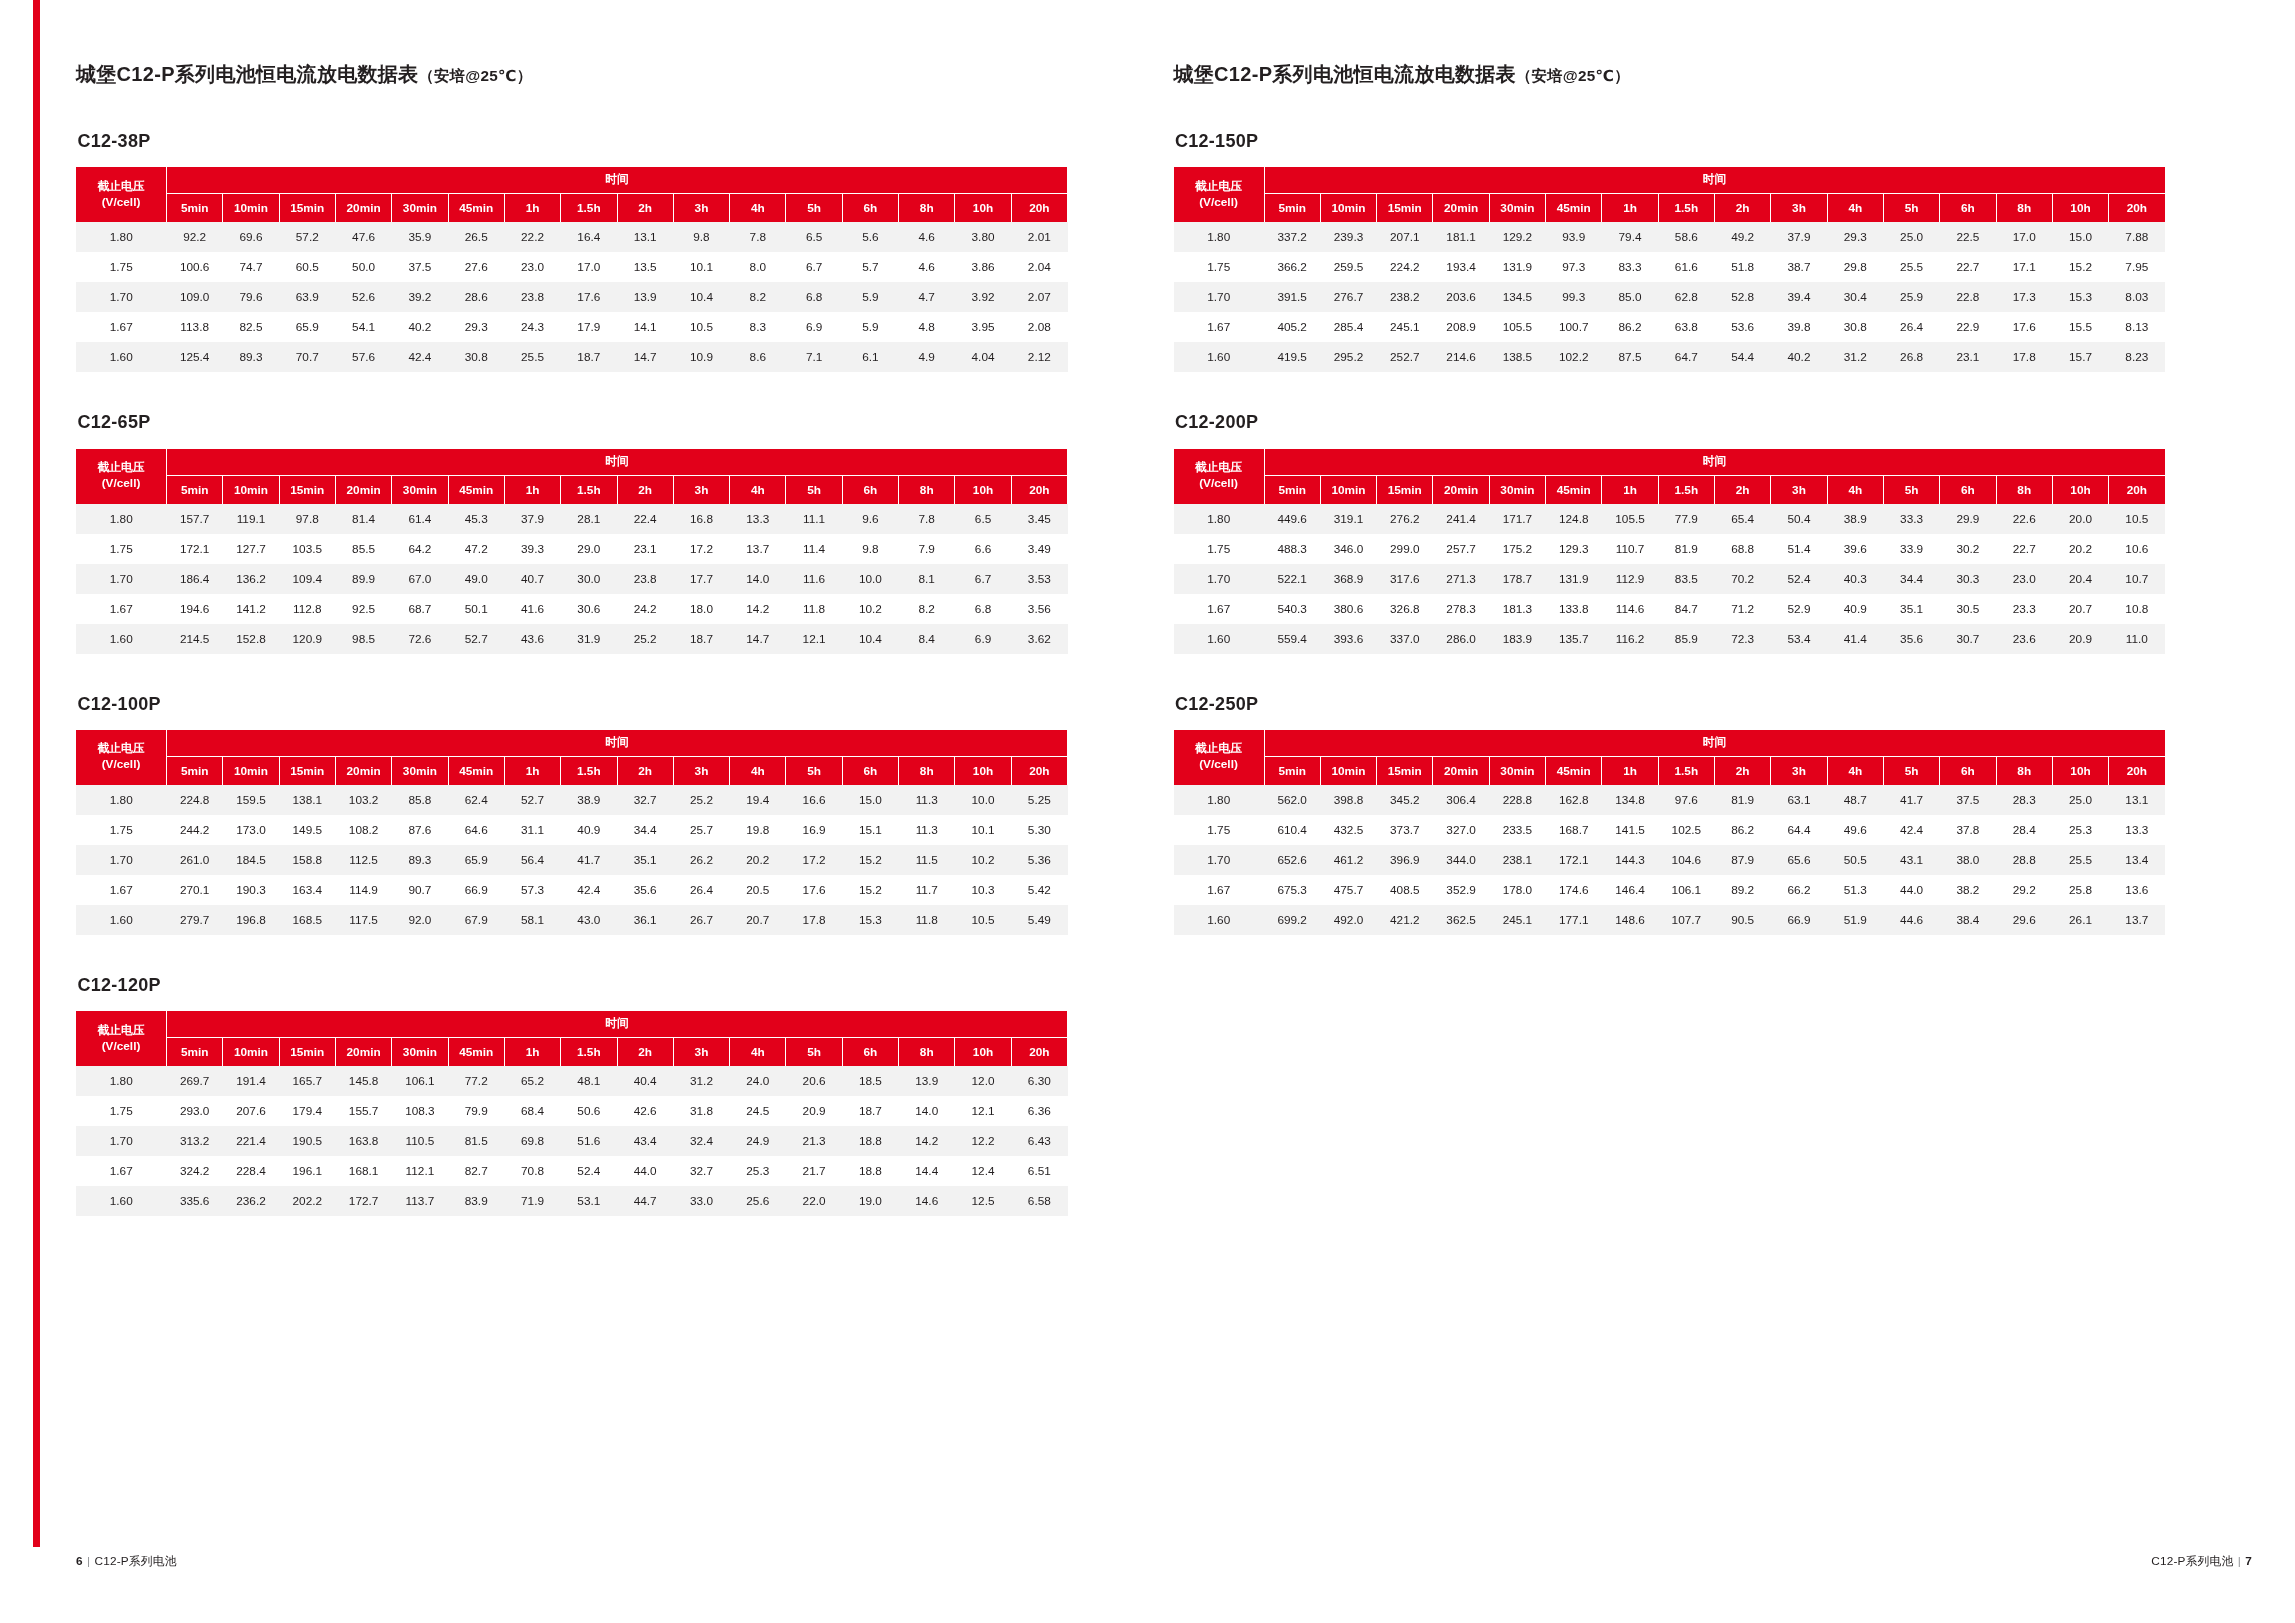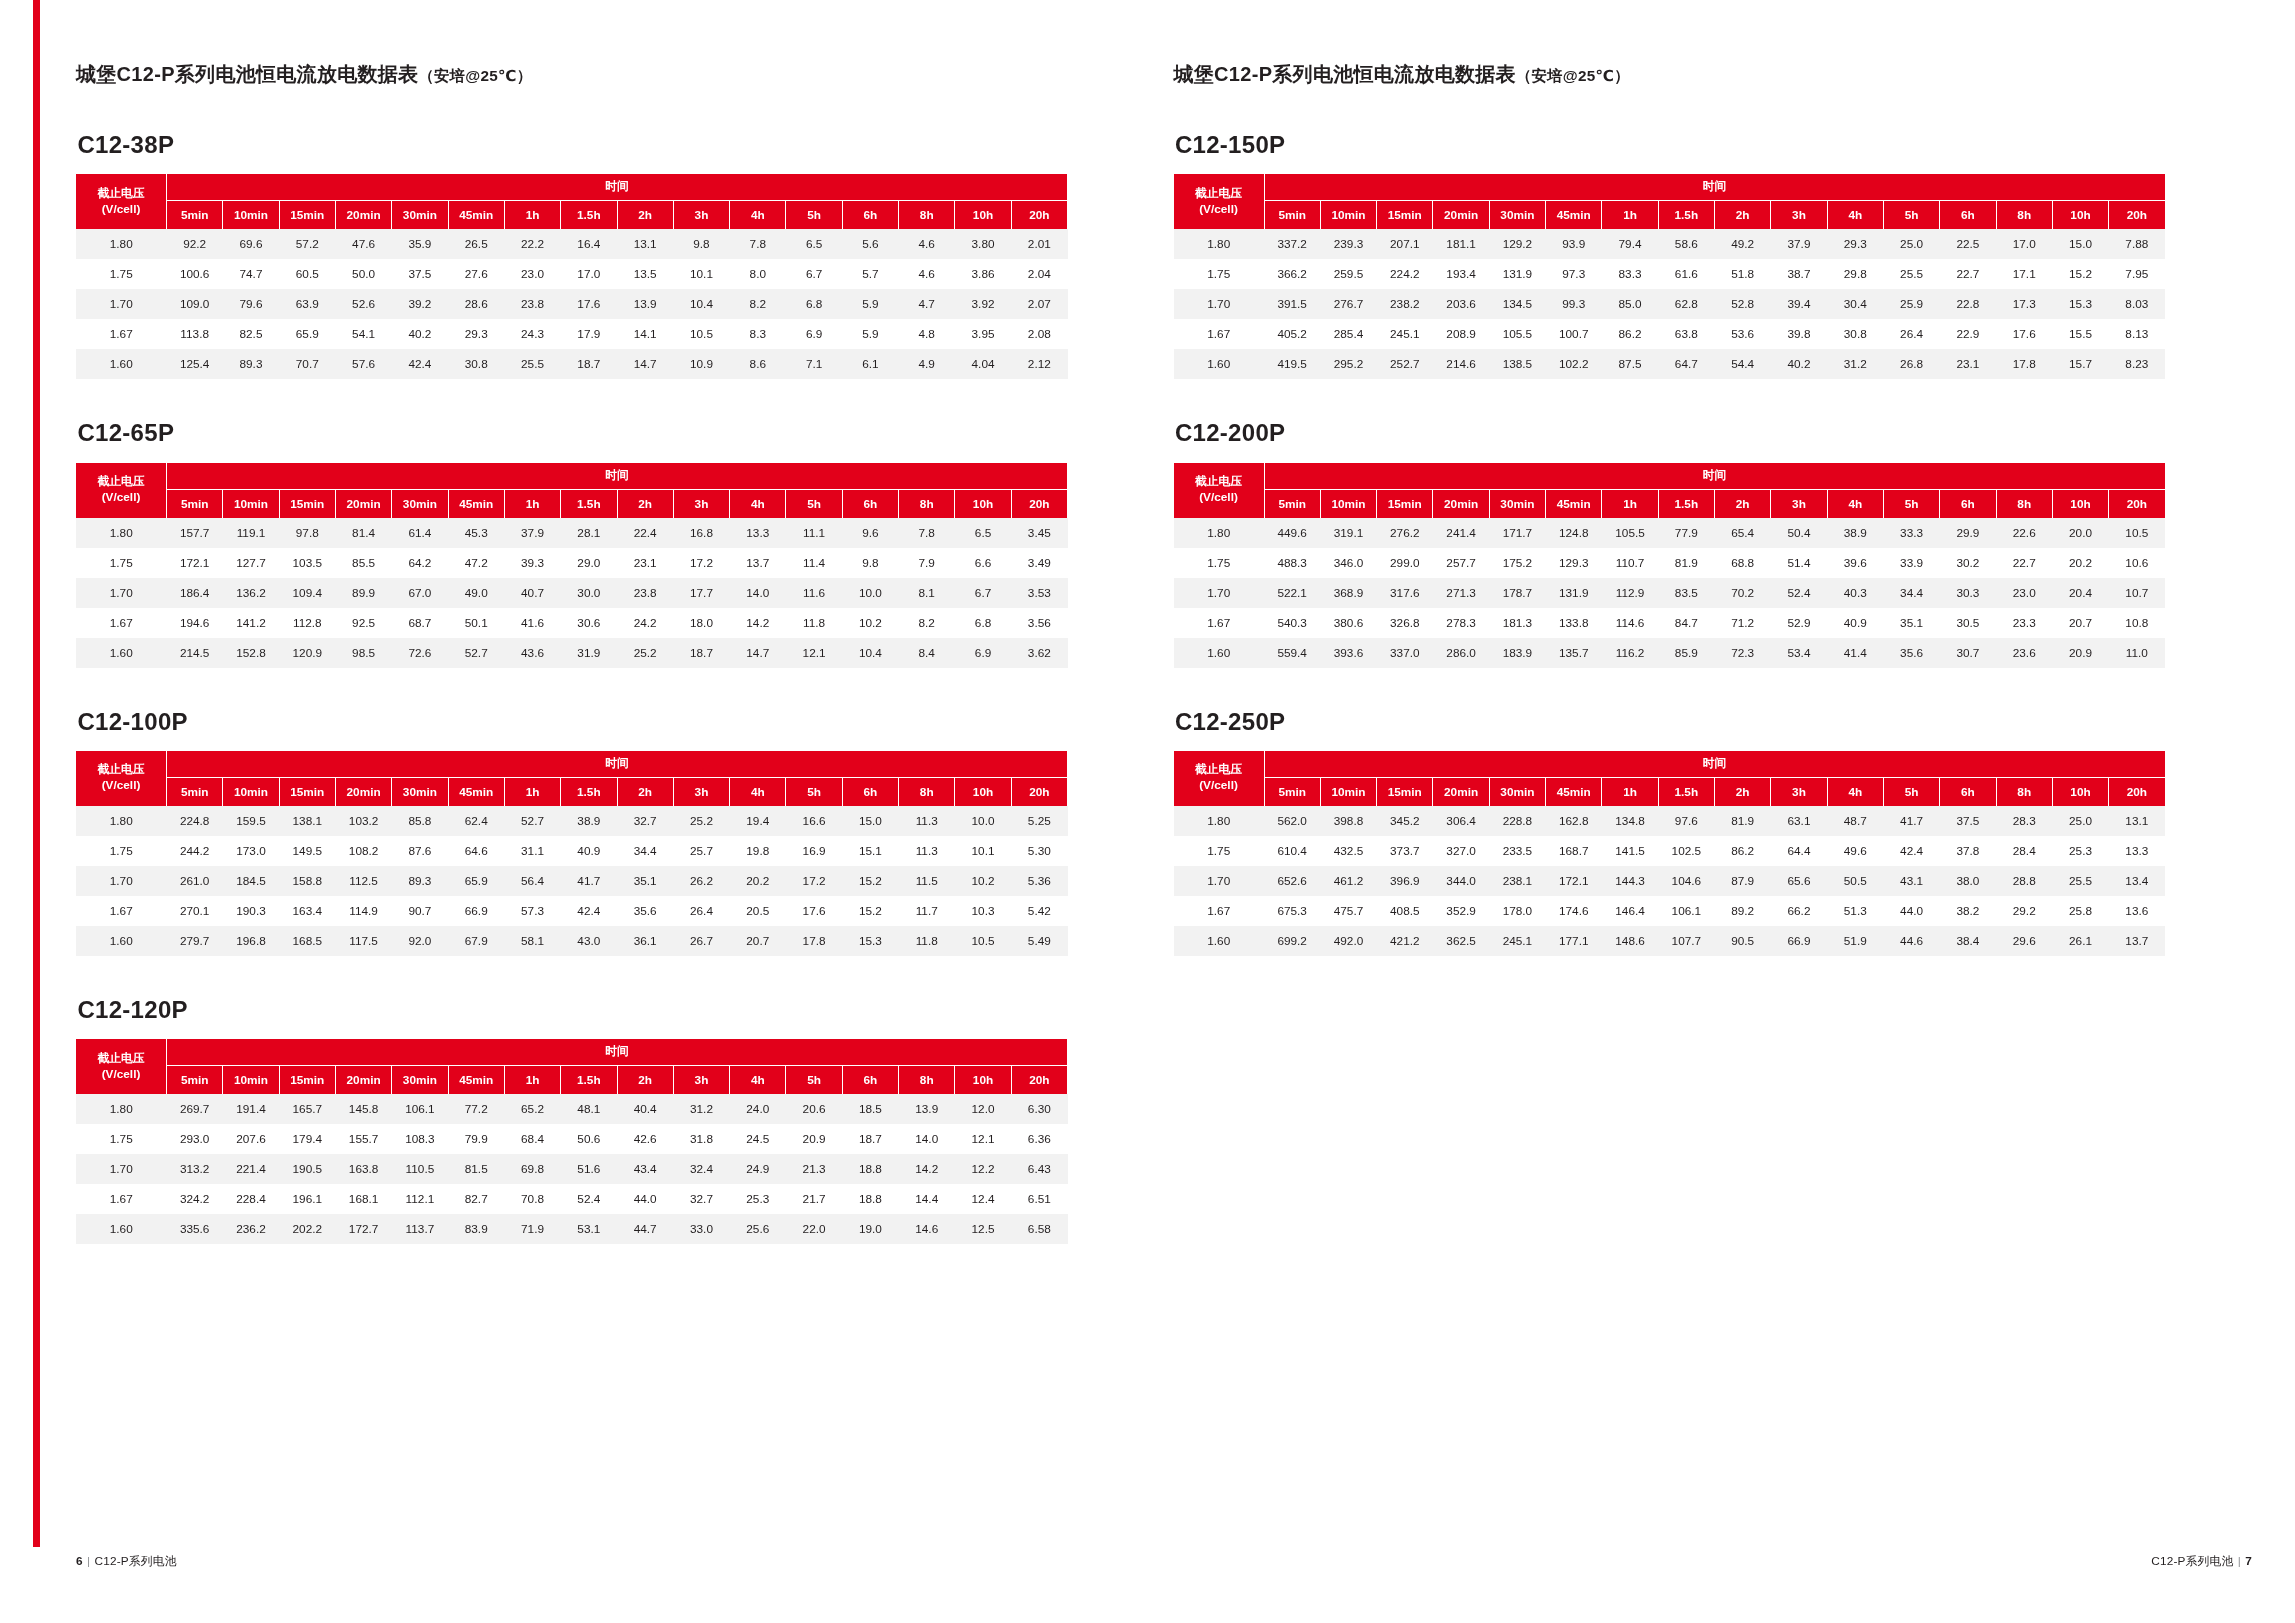--- a/index.html
+++ b/index.html
@@ -39,21 +39,21 @@
     font-weight:bold;
     letter-spacing:0.3px;
     margin:0 0 43px 0;
     white-space:nowrap;
   }
   .doc-title .sub{
     font-size:15.3px;
     font-weight:bold;
   }
   .model{
-    font-size:24px;
+    font-size:18px;
     font-weight:bold;
     margin:0 0 15.3px 1.4px;
     letter-spacing:0.3px;
   }
   .model.spaced{margin-top:40px;}
   table.disc{
     border-collapse:collapse;
     width:992px;
     table-layout:fixed;
     font-size:11.8px;

